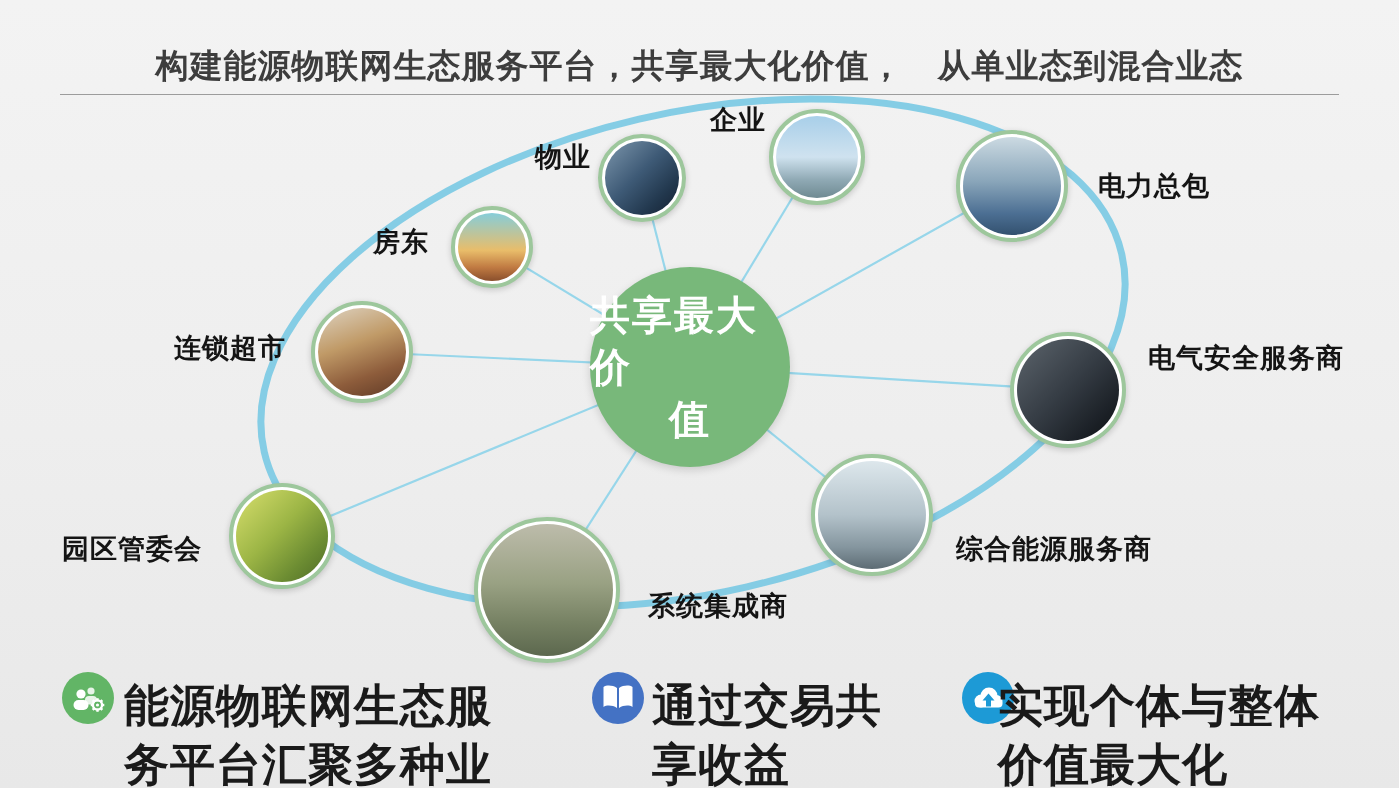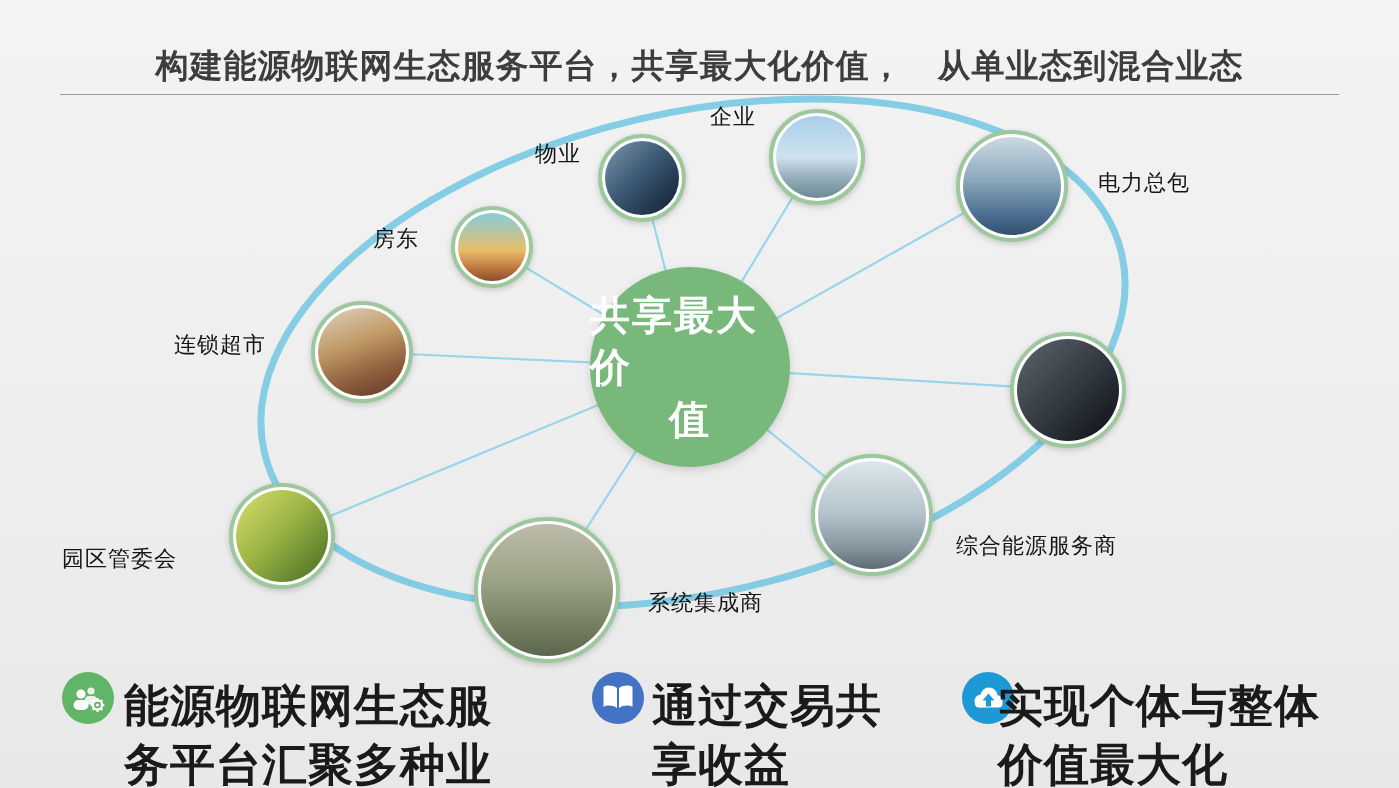--- a/index.html
+++ b/index.html
@@ -26,21 +26,21 @@
   .photo-qiye{background:linear-gradient(180deg,#a8cfe9 0%,#cfe2ef 50%,#8fa9b4 78%,#6f8a92 100%);}
   .photo-wuye{background:linear-gradient(135deg,#7d97ad 0%,#3e5a76 45%,#22384e 75%,#141f30 100%);}
   .photo-fangdong{background:linear-gradient(180deg,#86cdd9 0%,#e9bd6a 55%,#c07a42 80%,#8a4f2c 100%);}
   .photo-chaoshi{background:linear-gradient(160deg,#ded3c2 0%,#c09a67 40%,#8d5c3b 72%,#5f3a26 100%);}
   .photo-yuanqu{background:linear-gradient(135deg,#d8df6e 0%,#9cb545 45%,#6c8c32 75%,#4c6a26 100%);}
   .photo-xitong{background:linear-gradient(180deg,#bdbcab 0%,#99a183 45%,#768163 75%,#5c684e 100%);}
   .photo-zonghe{background:linear-gradient(180deg,#dde7ec 0%,#b3c2ca 50%,#84959e 80%,#5d6c74 100%);}
   .photo-dianqi{background:linear-gradient(135deg,#5d656d 0%,#343b43 50%,#1b2026 80%,#0e1115 100%);}
   .photo-dianli{background:linear-gradient(180deg,#ccdae2 0%,#8aa6ba 45%,#4c6f93 78%,#33516f 100%);}
   .node-label{
-    position:absolute;font-size:22px;font-weight:400;color:#141414;
+    position:absolute;font-size:27px;font-weight:700;color:#141414;
     white-space:nowrap;z-index:3;letter-spacing:1px;
   }
   .center-circle{
     position:absolute;left:590px;top:267px;width:200px;height:200px;
     border-radius:50%;background:#78b87a;z-index:1;
     display:flex;flex-direction:column;align-items:center;justify-content:center;
     box-shadow:0 3px 8px rgba(0,0,0,0.15);
   }
   .center-circle span{
     color:#ffffff;font-size:40px;font-weight:700;line-height:1.3;letter-spacing:2px;
@@ -111,23 +111,24 @@
     <div class="photo photo-dianqi"></div>
   </div>
   <div class="node" style="left:956px;top:130px;width:112px;height:112px;">
     <div class="photo photo-dianli"></div>
   </div>
 
   <div class="node-label" style="left:710px;top:102px;">企业</div>
   <div class="node-label" style="left:535px;top:139px;">物业</div>
   <div class="node-label" style="left:373px;top:224px;">房东</div>
   <div class="node-label" style="left:174px;top:330px;">连锁超市</div>
-  <div class="node-label" style="left:62px;top:544px;">园区管委会</div>
+  <div class="node-label" style="left:62px;top:531px;">园区管委会</div>
   <div class="node-label" style="left:648px;top:588px;">系统集成商</div>
   <div class="node-label" style="left:956px;top:531px;">综合能源服务商</div>
+  <div class="node-label" style="left:1148px;top:340px;">电气安全服务商</div>
   <div class="node-label" style="left:1098px;top:168px;">电力总包</div>
 
   <div class="legend-item">
     <svg class="legend-icon li1" viewBox="0 0 52 52">
       <circle cx="26" cy="26" r="26" fill="#62b566"></circle>
       <circle cx="29" cy="19" r="3.6" fill="#ffffff" opacity="0.85"></circle>
       <rect x="23" y="24" width="12" height="8.5" rx="4" fill="#ffffff" opacity="0.85"></rect>
       <circle cx="19" cy="22" r="4.6" fill="#ffffff"></circle>
       <rect x="11.5" y="28" width="15" height="10" rx="5" fill="#ffffff"></rect>
       <g stroke="#ffffff" stroke-width="2.4">

